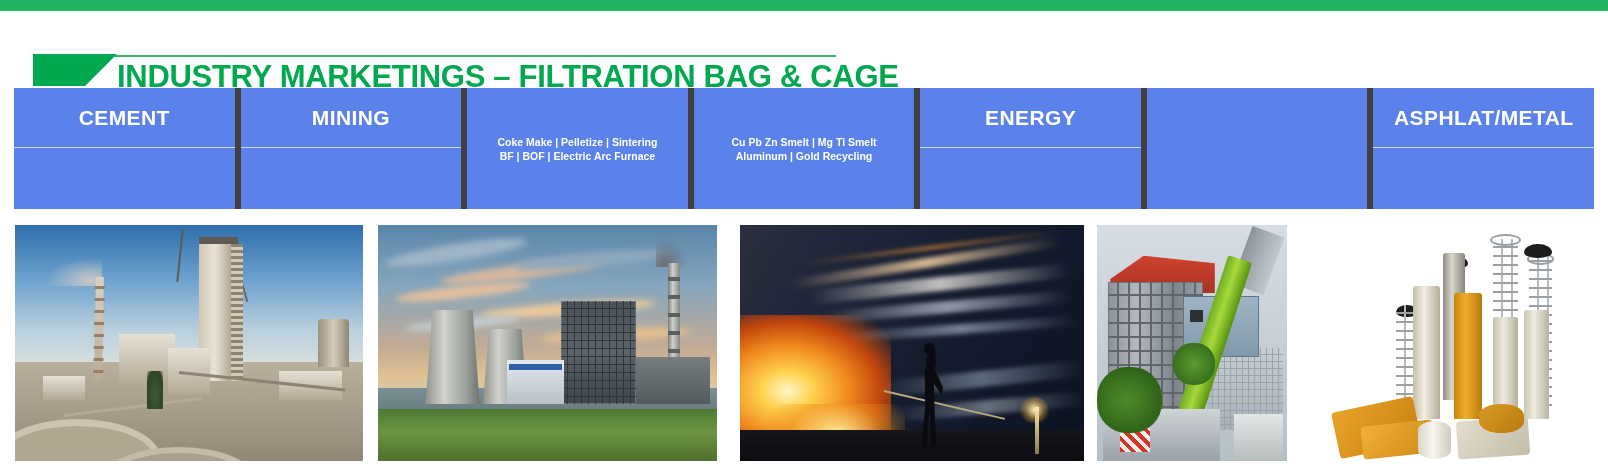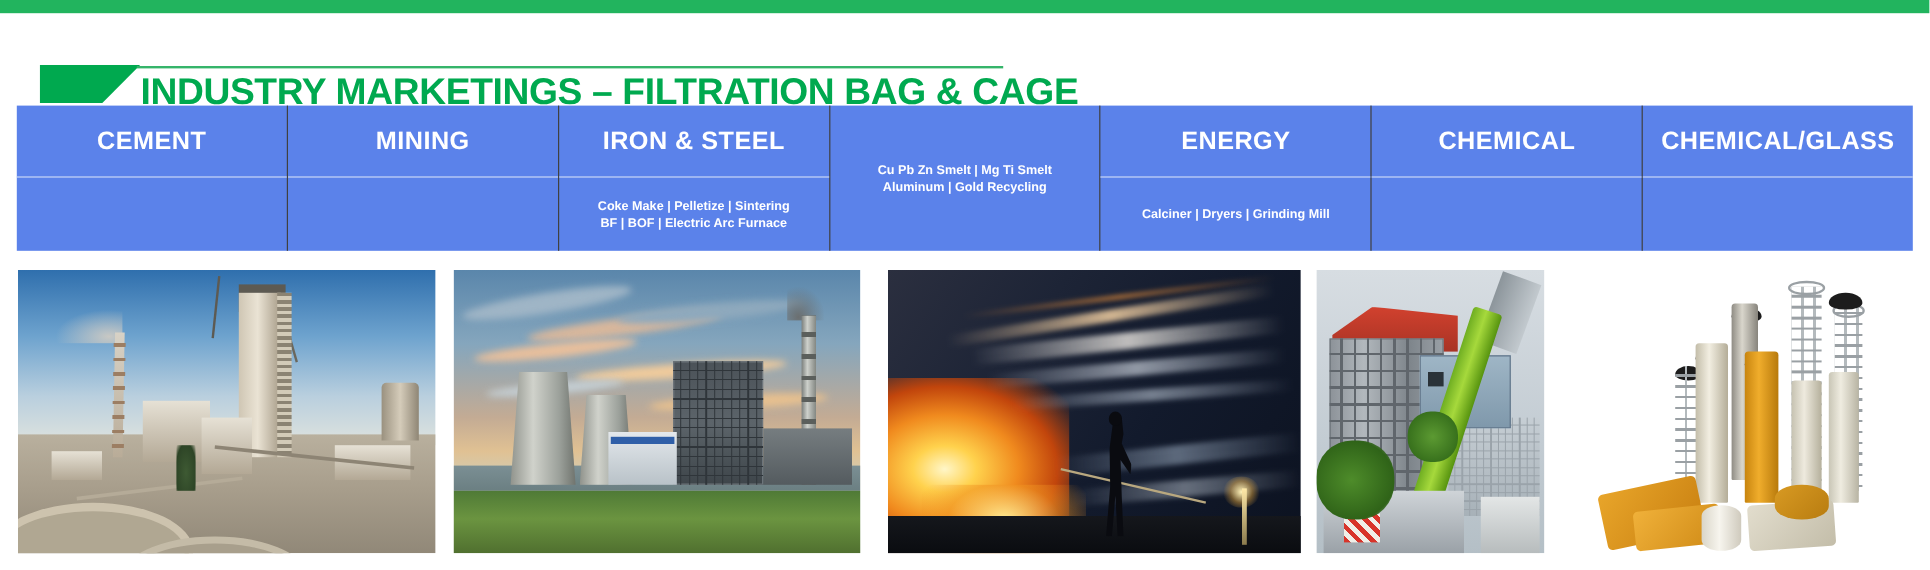--- a/index.html
+++ b/index.html
@@ -40,21 +40,21 @@
   }
 
   
   .ind-table{
     position:absolute; left:14px; top:88px;
     width:1580px; height:121px;
     display:flex; background:#5b82ea;
   }
   .ind-col{
     flex:1 1 0; display:flex; flex-direction:column;
-    border-right:1px solid #404040; min-width:0;
+    border-right:6px solid #404040; min-width:0;
   }
   .ind-col:last-child{ border-right:none; }
   .ind-head{
     height:60px; display:flex; align-items:center; justify-content:center;
     color:#ffffff; font-size:21px; font-weight:bold; letter-spacing:0.4px;
     border-bottom:1px solid #c9d8f7; text-align:center; padding:0 3px;
     white-space:nowrap;
   }
   .ind-sub{
     flex:1; display:flex; align-items:center; justify-content:center;
@@ -238,40 +238,37 @@
 
   <div class="ind-col c0">
     <div class="ind-head">CEMENT</div>
   </div>
 
   <div class="ind-col c1">
     <div class="ind-head">MINING</div>
   </div>
 
   <div class="ind-col c2">
-    <div class="ind-head">IRON &amp; STEEL</div>
     <div class="ind-sub">Coke Make | Pelletize | Sintering<br>BF | BOF | Electric Arc Furnace</div>
   </div>
 
   <div class="ind-col c3">
     <div class="ind-sub">Cu Pb Zn Smelt | Mg Ti Smelt<br>Aluminum | Gold Recycling</div>
   </div>
 
   <div class="ind-col c4">
     <div class="ind-head">ENERGY</div>
-    <div class="ind-sub">Calciner | Dryers | Grinding Mill</div>
   </div>
 
   <div class="ind-col c5">
-    <div class="ind-head">CHEMICAL</div>
   </div>
 
 
   <div class="ind-col c7">
-    <div class="ind-head">CHEMICAL/GLASS</div>
+    <div class="ind-head">ASPHLAT/METAL</div>
   </div>
 
 </div>
 
 <div class="photos">
 
   <div class="ph ph1">
     <div class="sky"></div>
     <div class="ground"></div>
     <div class="smoke"></div>

